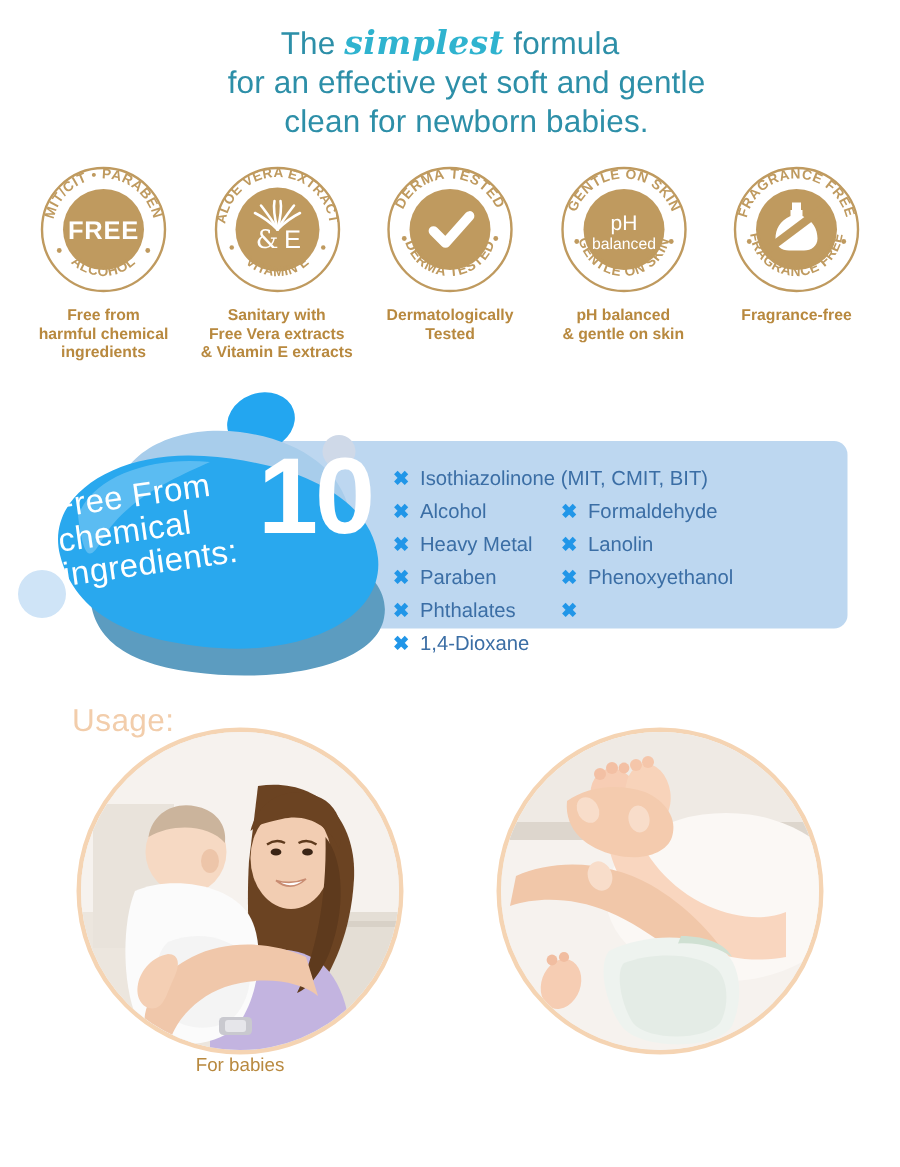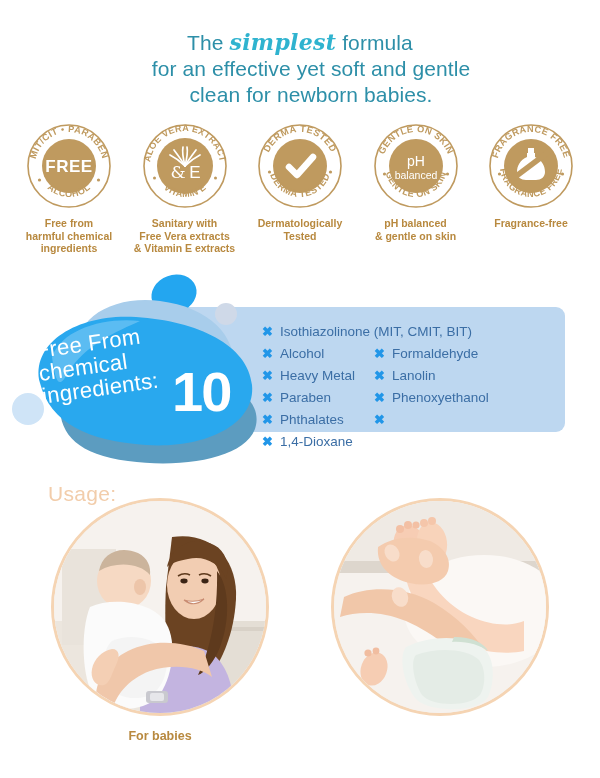--- a/index.html
+++ b/index.html
@@ -13,21 +13,20 @@
 
   
   .headline {
     text-align: center;
     padding-top: 16px;
     color: #2d8fa8;
     font-size: 21px;
     line-height: 26px;
     font-weight: 400;
     letter-spacing: .1px;
-    margin-top: 13px;
   }
   .headline .simplest {
     font-family: "DejaVu Serif", serif;
     font-style: italic;
     font-weight: bold;
     color: #2fb3cf;
     font-size: 22px;
     letter-spacing: .3px;
   }
   .headline .l2, .headline .l3 { display: block; padding-left: 22px; }
@@ -79,26 +78,25 @@
     transform: rotate(-8deg);
     color: #ffffff;
     pointer-events: none;
   }
   .ff-l1 { font-size: 22px; letter-spacing: .3px; }
   .ff-l2 { font-size: 22px; margin-top: -3px; letter-spacing: .3px; }
   .ff-l3 { font-size: 22px; margin-top: -3px; letter-spacing: .3px; }
   .big-ten {
     position: absolute;
     left: 172px; top: 52px;
-    font-size: 56px;
+    font-size: 72px;
     font-weight: bold;
     color: #ffffff;
     letter-spacing: -2px;
     line-height: 62px;
-    margin-top: 48px;
   }
   .chem-list {
     position: absolute;
     left: 262px; top: 60px;
     width: 300px;
   }
   .chem-row { display: flex; height: 22px; align-items: center; }
   .chem-item {
     display: flex; align-items: center;
     color: #3b6ea5;
@@ -136,24 +134,23 @@
     width: 218px; height: 218px;
     border-radius: 50%;
     border: 3px solid #f5d4b3;
     margin: 0 auto;
     overflow: hidden;
     position: relative;
     background: #f4efe9;
   }
   .photo-circle svg { display: block; }
   .photo-caption {
-    margin-top: 13px;
     color: #b8893f;
     font-size: 12.5px;
-    font-weight: bold;
+    font-weight: normal;
   }
 </style>
 </head>
 <body>
 
 <div class="headline">
   <span class="l1"><span>The </span><span class="simplest">simplest</span><span> formula</span></span>
   <span class="l2">for an effective yet soft and gentle</span>
   <span class="l3">clean for newborn babies.</span>
 </div>

